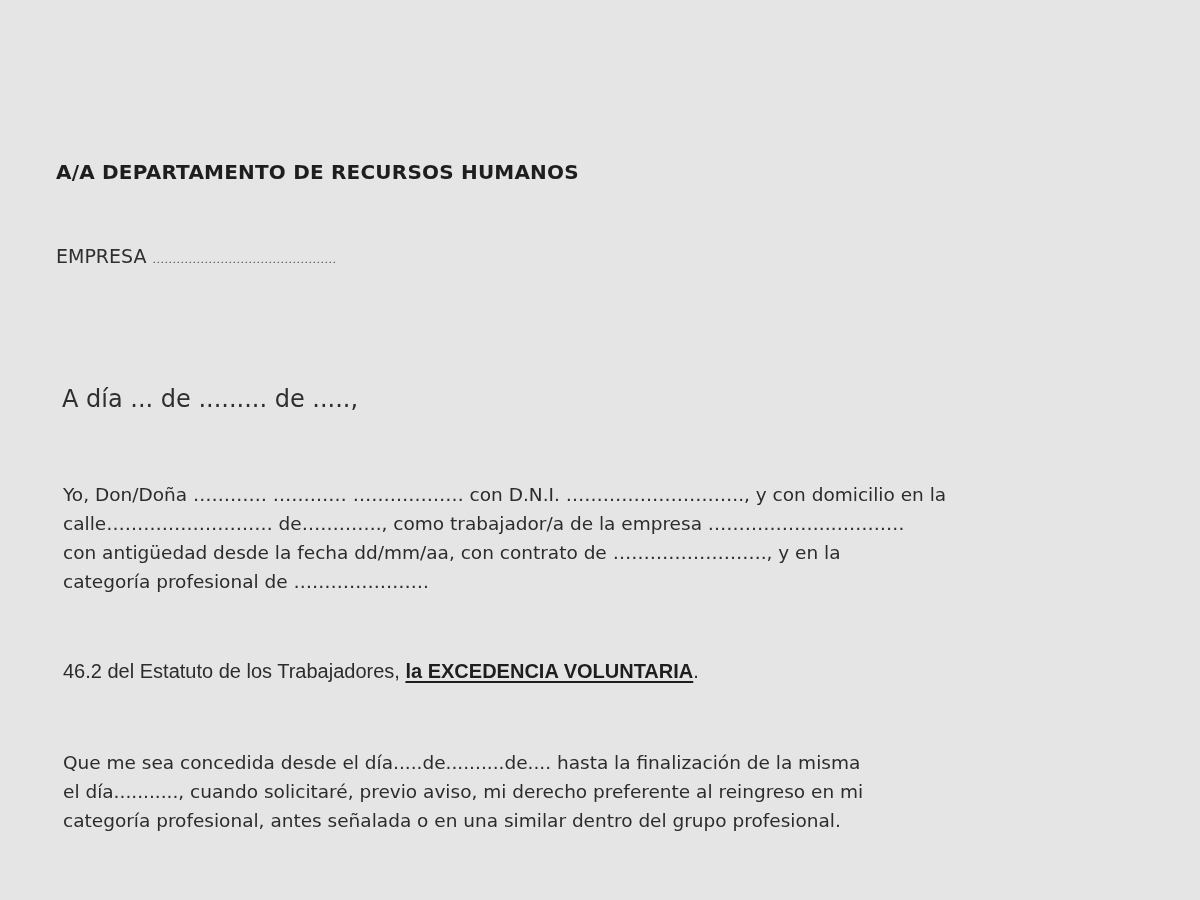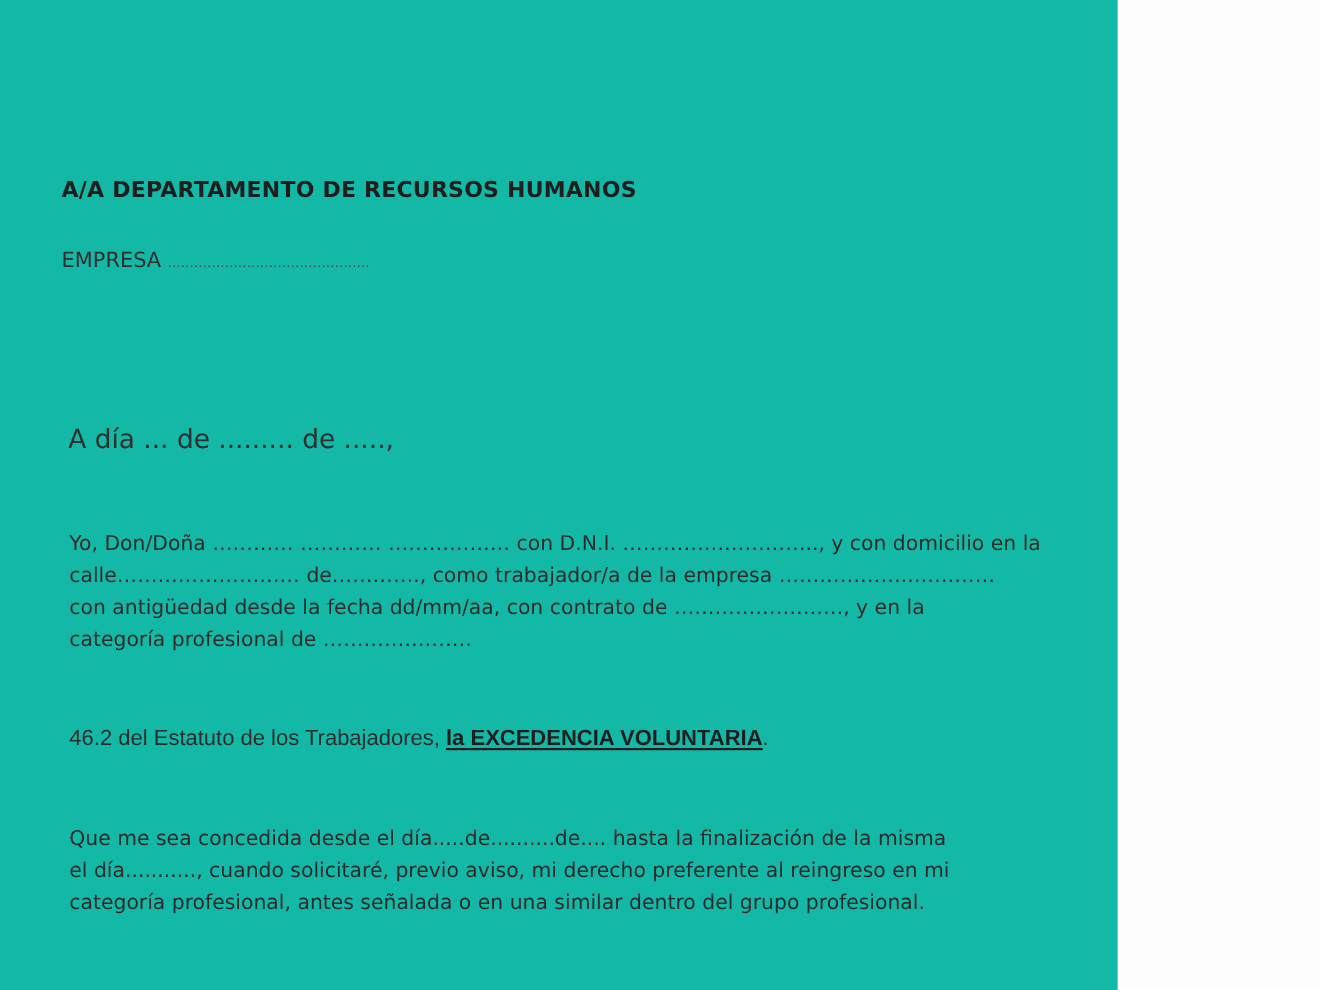--- a/index.html
+++ b/index.html
@@ -11,34 +11,35 @@
       width: 1200px;
       height: 900px;
       position: relative;
       overflow: hidden;
       font-family: "DejaVu Sans", sans-serif;
       color: #2a2a2a;
     }
     .page {
       position: absolute;
       left: 0; top: 0;
-      width: 1016px; height: 900px;
-      background: #14b8a6;
+      width: 1200px; height: 900px;
+      background: #e5e5e5;
     }
     .abs { position: absolute; white-space: nowrap; }
     .heading {
       left: 56px; top: 160px;
       font-size: 20px;
       font-weight: bold;
       color: #1e1e1e;
       letter-spacing: 0.2px;
     }
     .field {
       font-size: 19px;
       color: #2f2f2f;
+      margin-top: 19px;
     }
     .field .dots {
       font-size: 11px;
       letter-spacing: 0.5px;
       color: #444;
       vertical-align: baseline;
     }
     .empresa { left: 56px; top: 226px; }
     .direccion { left: 56px; top: 289px; }
     .date { left: 62px; top: 385px; font-size: 24px; color: #2f2f2f; }

